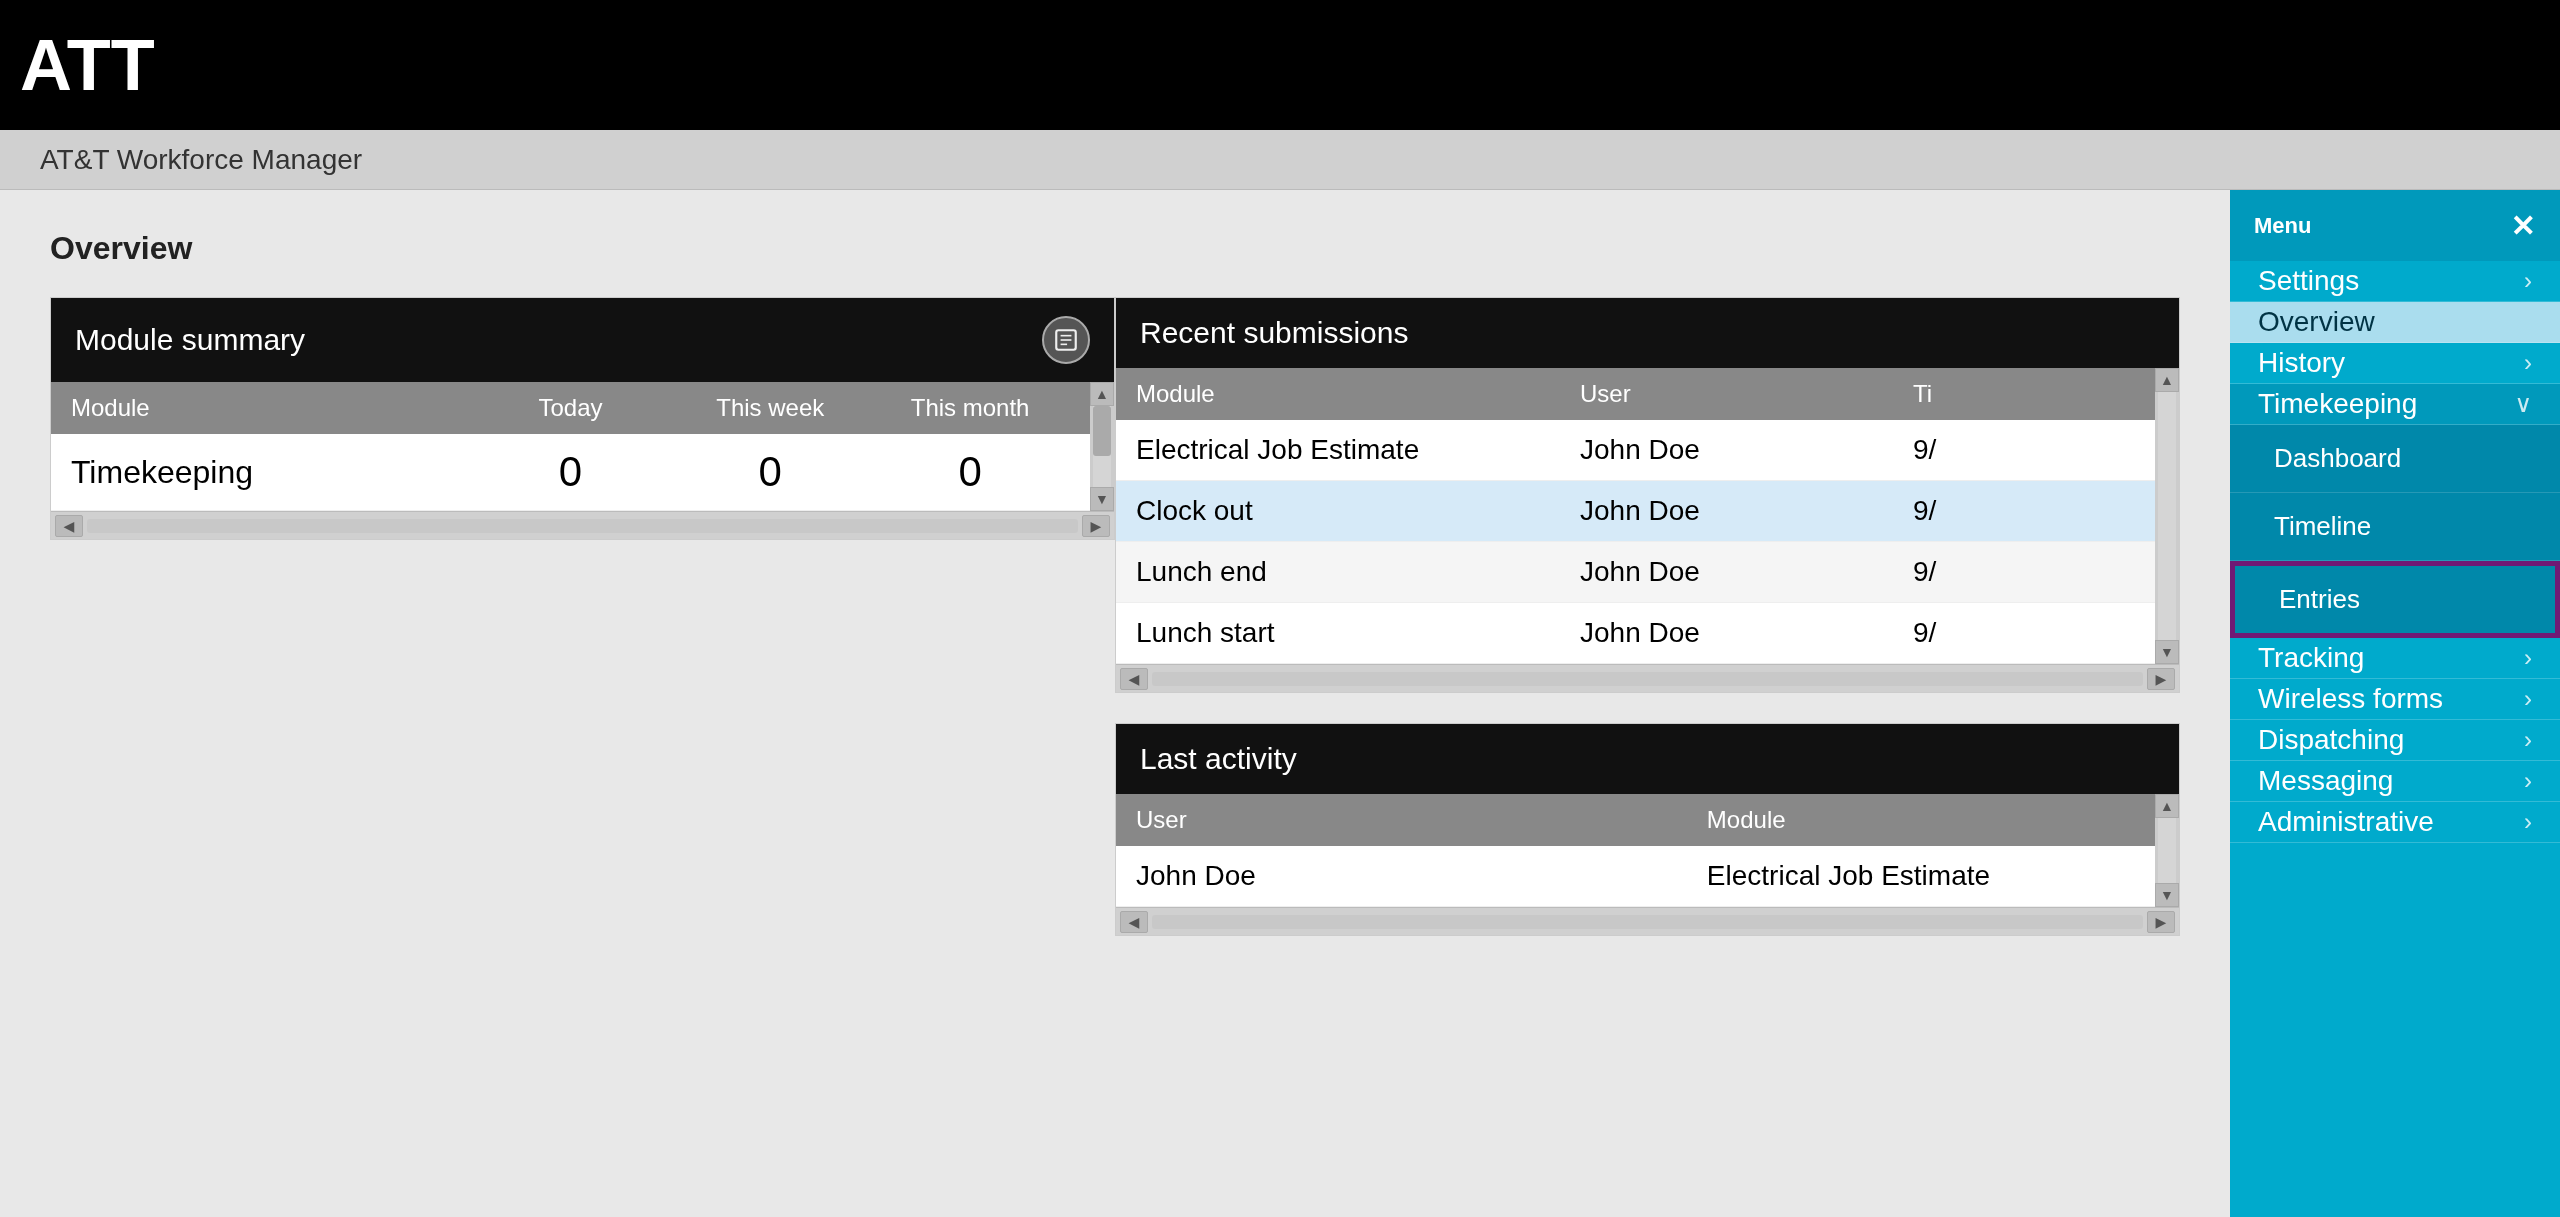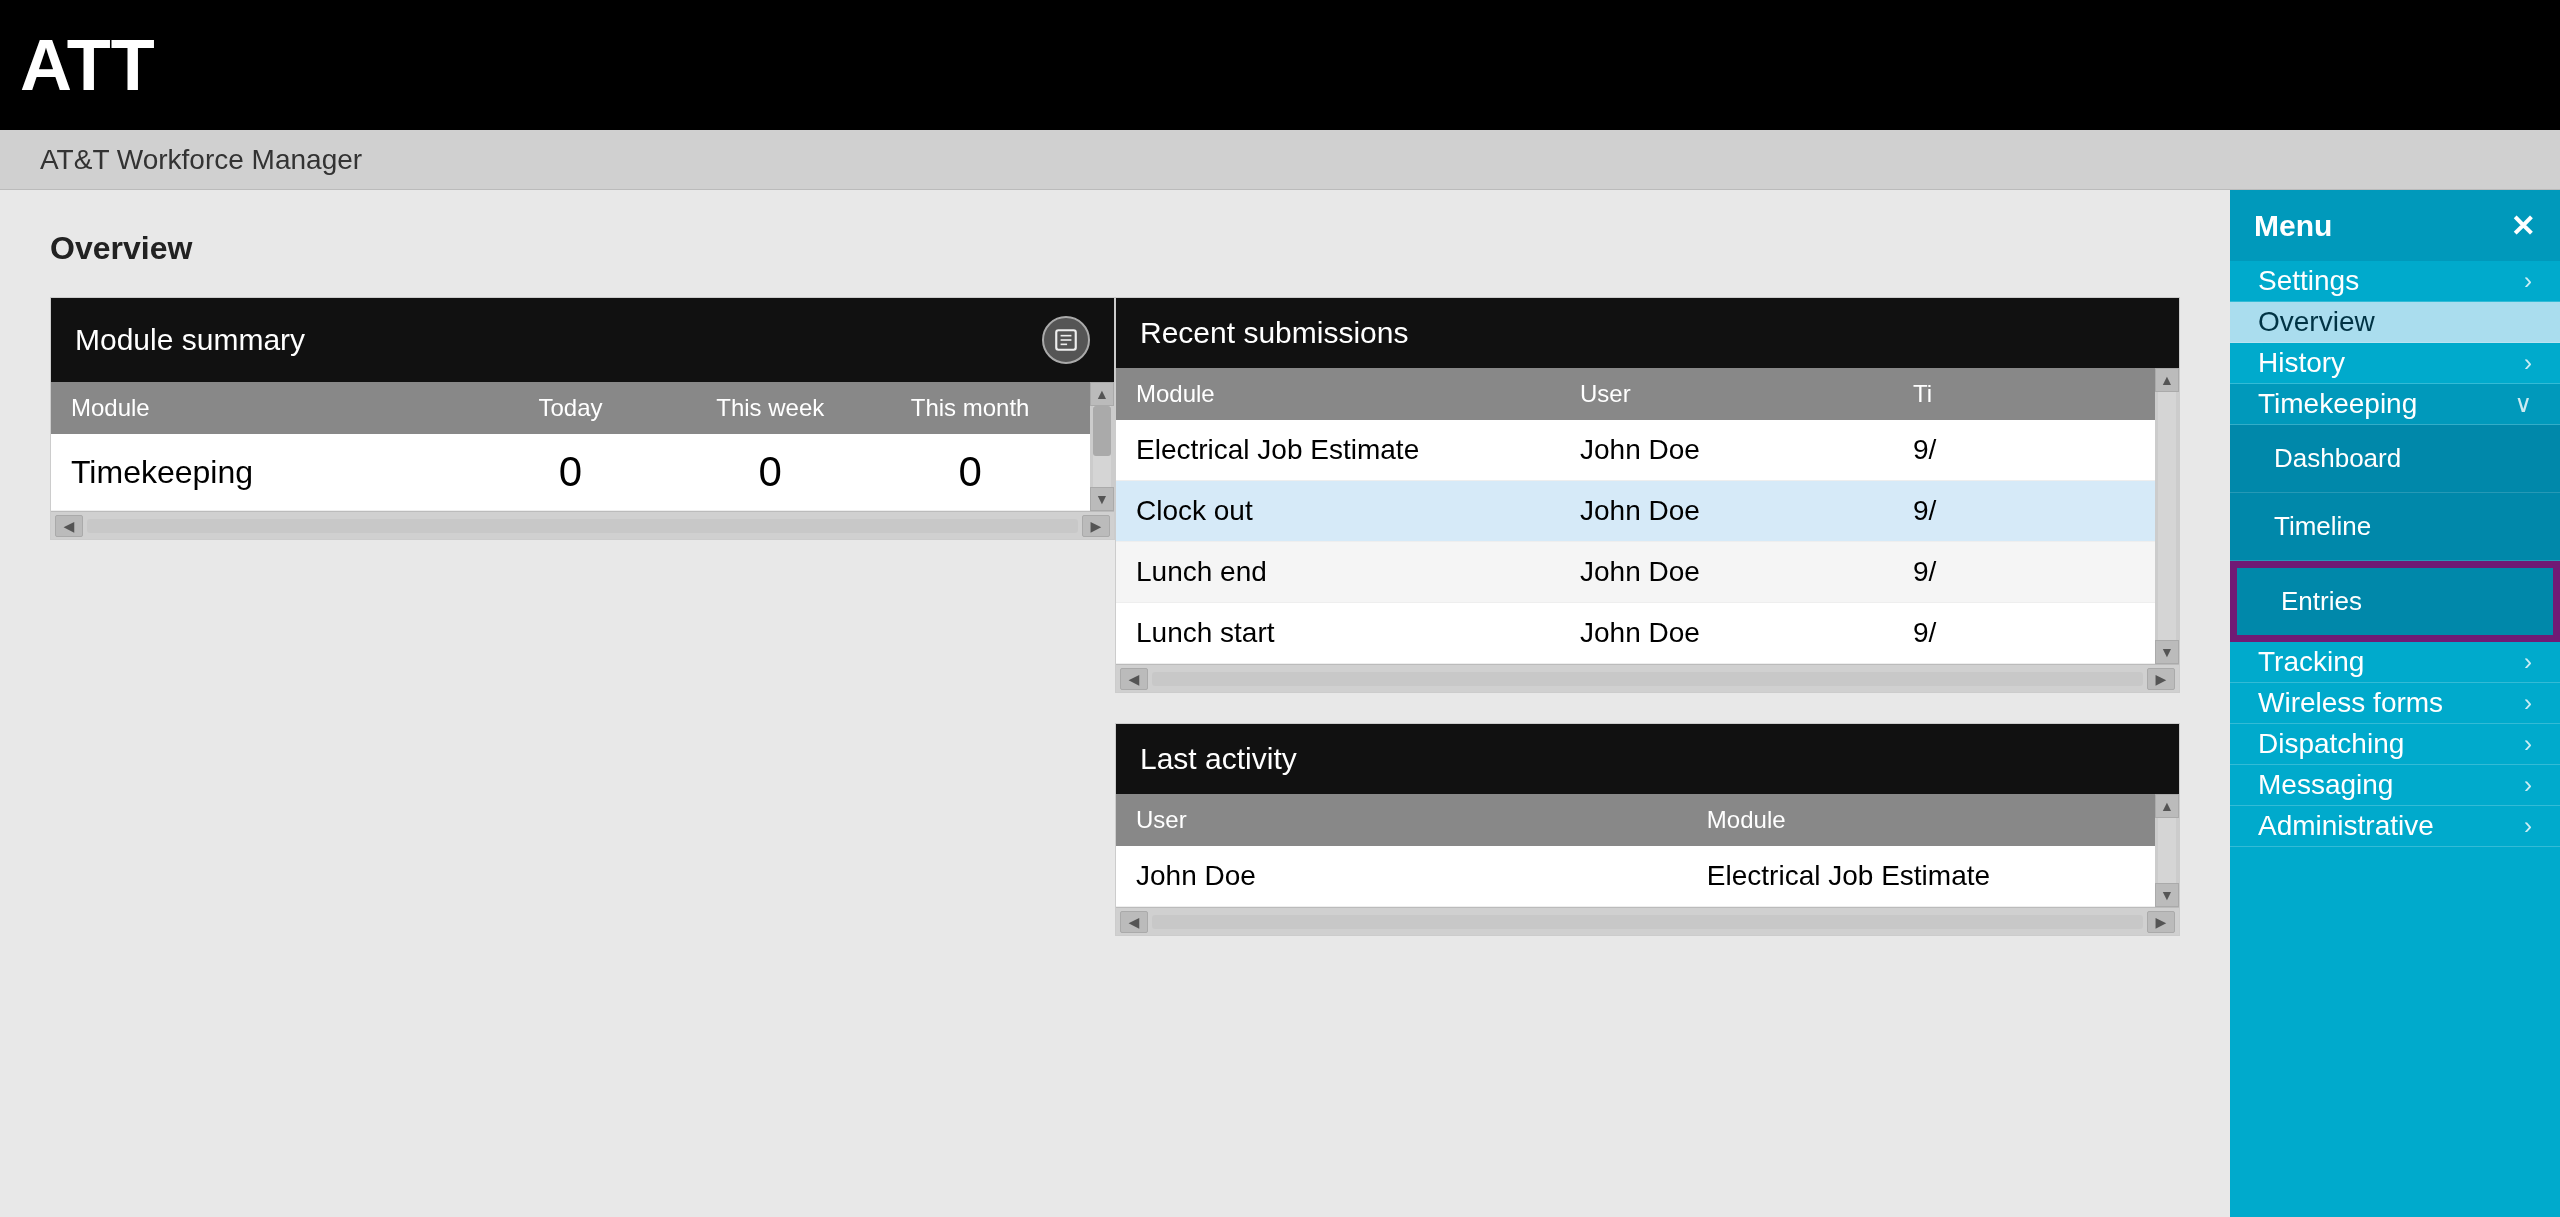--- a/index.html
+++ b/index.html
@@ -178,21 +178,21 @@
       background: #0099bb;
       padding: 18px 24px;
       display: flex;
       align-items: center;
       justify-content: space-between;
       min-height: 60px;
     }
 
     .menu-header-title {
       color: #fff;
-      font-size: 30px;
+      font-size: 22px;
       font-weight: bold;
     }
 
     .menu-close {
       color: #fff;
       font-size: 30px;
       cursor: pointer;
       font-weight: bold;
     }
 
@@ -221,21 +221,21 @@
       justify-content: space-between;
       padding: 18px 28px 18px 44px;
       border-bottom: 1px solid rgba(255,255,255,0.15);
       cursor: pointer;
       color: #fff;
       font-size: 26px;
       background: #0088aa;
     }
 
     .submenu-item.selected {
-      border: 7px solid #701a75;
+      border: 5px solid #701a75;
       background: #0088aa;
       color: #fff;
     }
 
     
     #sidebar::-webkit-scrollbar { width: 12px; }
     #sidebar::-webkit-scrollbar-track { background: #0088aa; }
     #sidebar::-webkit-scrollbar-thumb { background: #005566; border-radius: 6px; }
 
     .right-scroll {

